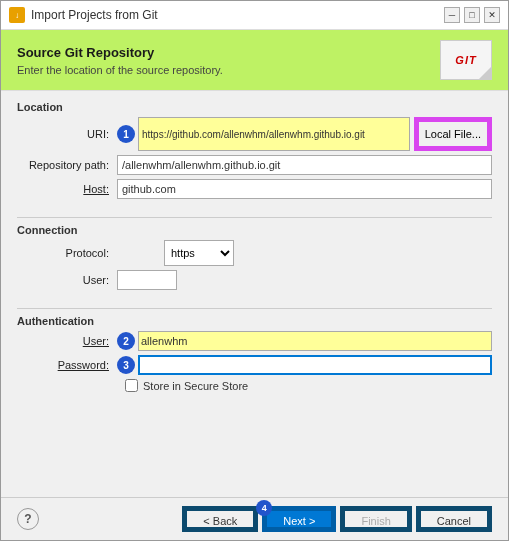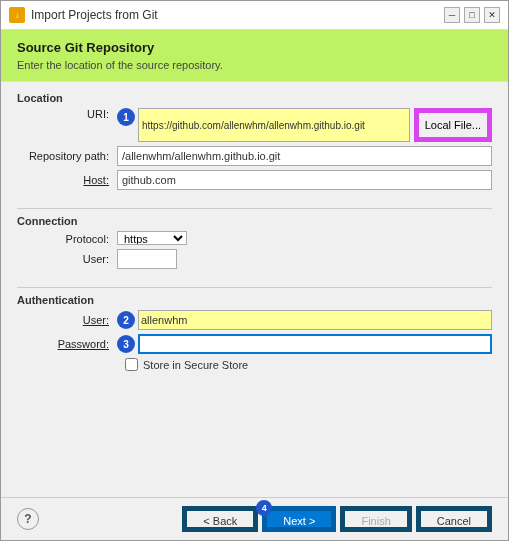--- a/index.html
+++ b/index.html
@@ -140,20 +140,21 @@
       height: 20px;
       border: 1px solid #aaa;
       background: #fff;
       font-size: 11px;
       padding: 0 4px;
       color: #333;
       outline: none;
     }
     .uri-row {
       display: flex;
+      align-items: center;
       margin-bottom: 4px;
     }
     .uri-label {
       width: 100px;
       font-size: 11px;
       color: #222;
       text-align: right;
       padding-right: 8px;
       flex-shrink: 0;
     }
@@ -186,33 +187,34 @@
       padding: 2px 6px;
       font-size: 11px;
       background: #f0f0f0;
       border: 5px solid #d946ef;
       cursor: pointer;
       height: 34px;
       white-space: nowrap;
     }
     .protocol-row {
       display: flex;
-      align-items: flex-end;
-      margin-bottom: 4px;
+      align-items: center;
+      margin-bottom: 4px;
+      gap: 47px;
     }
     .protocol-label {
       width: 100px;
       font-size: 11px;
       color: #222;
       text-align: right;
       padding-right: 8px;
       flex-shrink: 0;
     }
     .protocol-select {
-      height: 14px;
+      height: 26px;
       font-size: 11px;
       border: 1px solid #aaa;
       background: #fff;
       padding: 0 2px;
       width: 70px;
     }
     .divider-line {
       border: none;
       border-top: 1px solid #ccc;
       margin: 6px 0;
@@ -371,20 +373,21 @@
       <button class="title-btn">□</button>
       <button class="title-btn">✕</button>
     </div>
   </div>
 
   <div class="header-section">
     <div class="header-text">
       <h2>Source Git Repository</h2>
       <p>Enter the location of the source repository.</p>
     </div>
+    <div class="git-logo">GIT</div>
   </div>
 
   <div class="content">
 
     <div class="group">
       <div class="group-label">Location</div>
 
       <div class="uri-row">
         <span class="uri-label">URI:</span>
         <div class="uri-badge">1</div>

